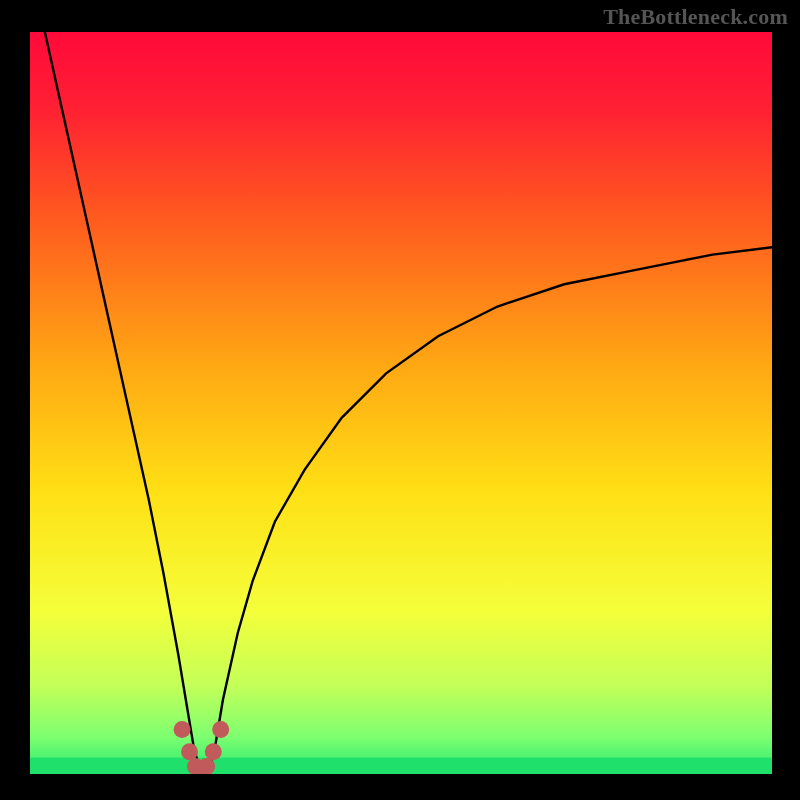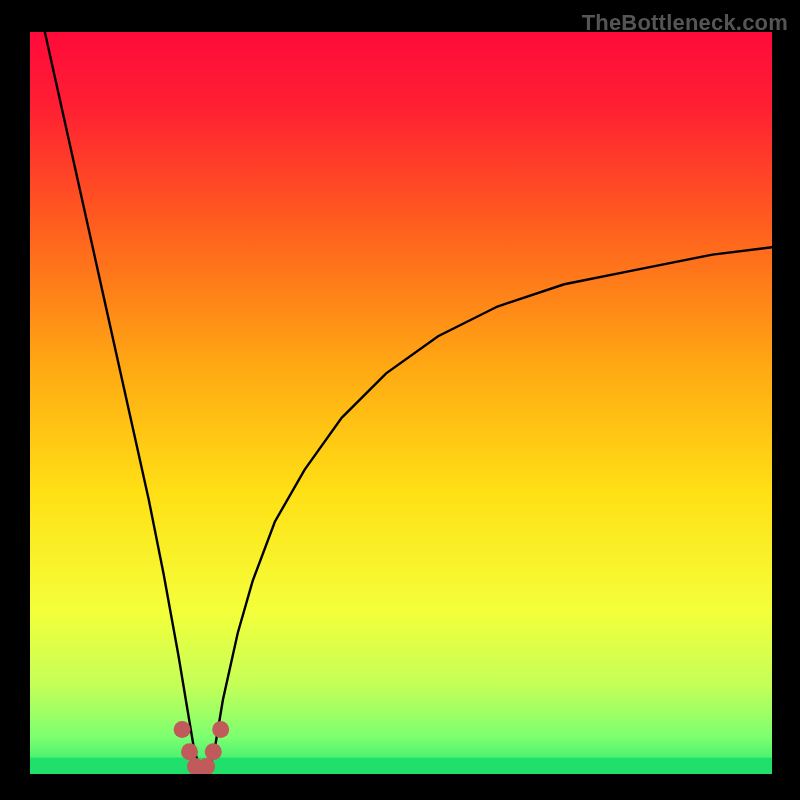--- a/index.html
+++ b/index.html
@@ -13,23 +13,23 @@
   }
   .frame {
     position: absolute;
     top: 0;
     left: 0;
     width: 800px;
     height: 800px;
   }
   .watermark {
     position: absolute;
-    top: 10px;
+    top: 4px;
     right: 12px;
-    font-family: Liberation Sans, sans-serif;
+    font-family: Liberation Serif, serif;
     font-size: 22px;
     font-weight: 600;
     color: #555;
     letter-spacing: 0.2px;
   }
 </style>
 </head>
 <body>
 
 <svg class="frame" viewBox="0 0 800 800" xmlns="http://www.w3.org/2000/svg">

